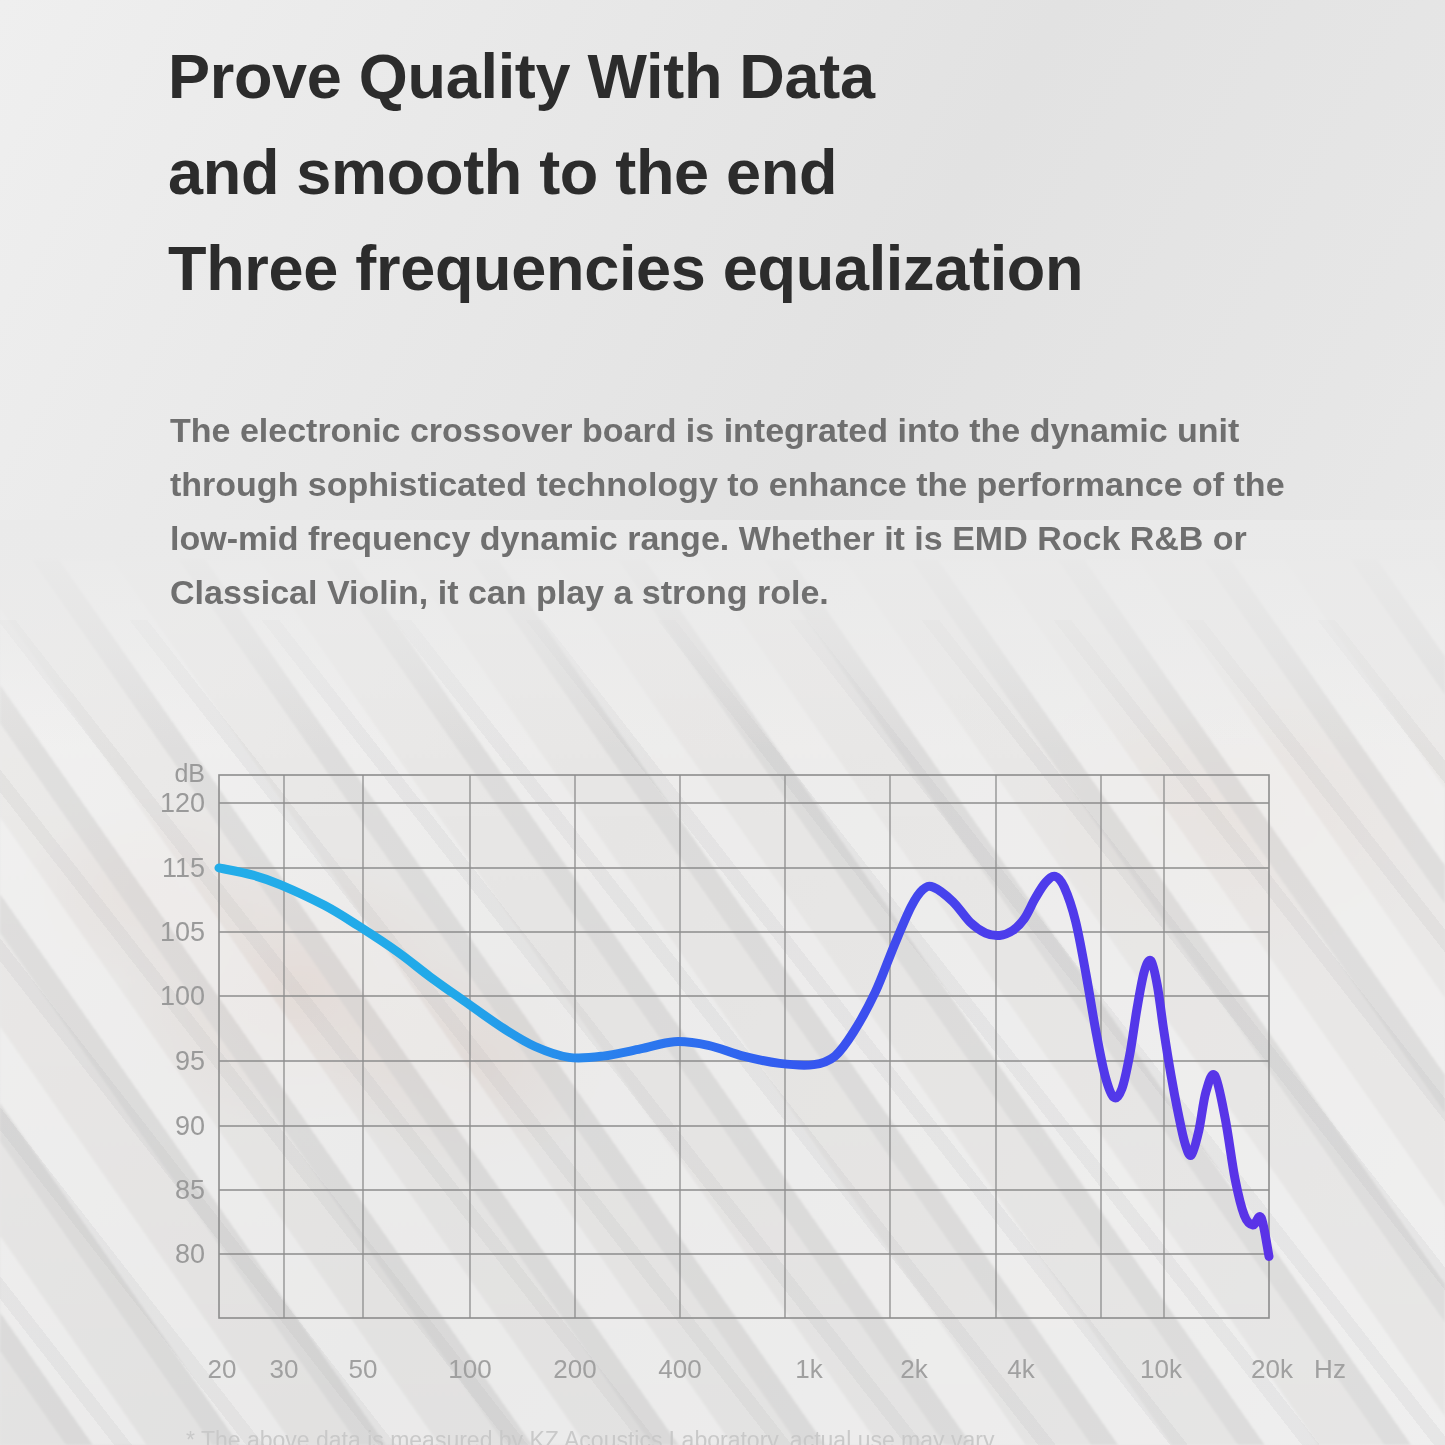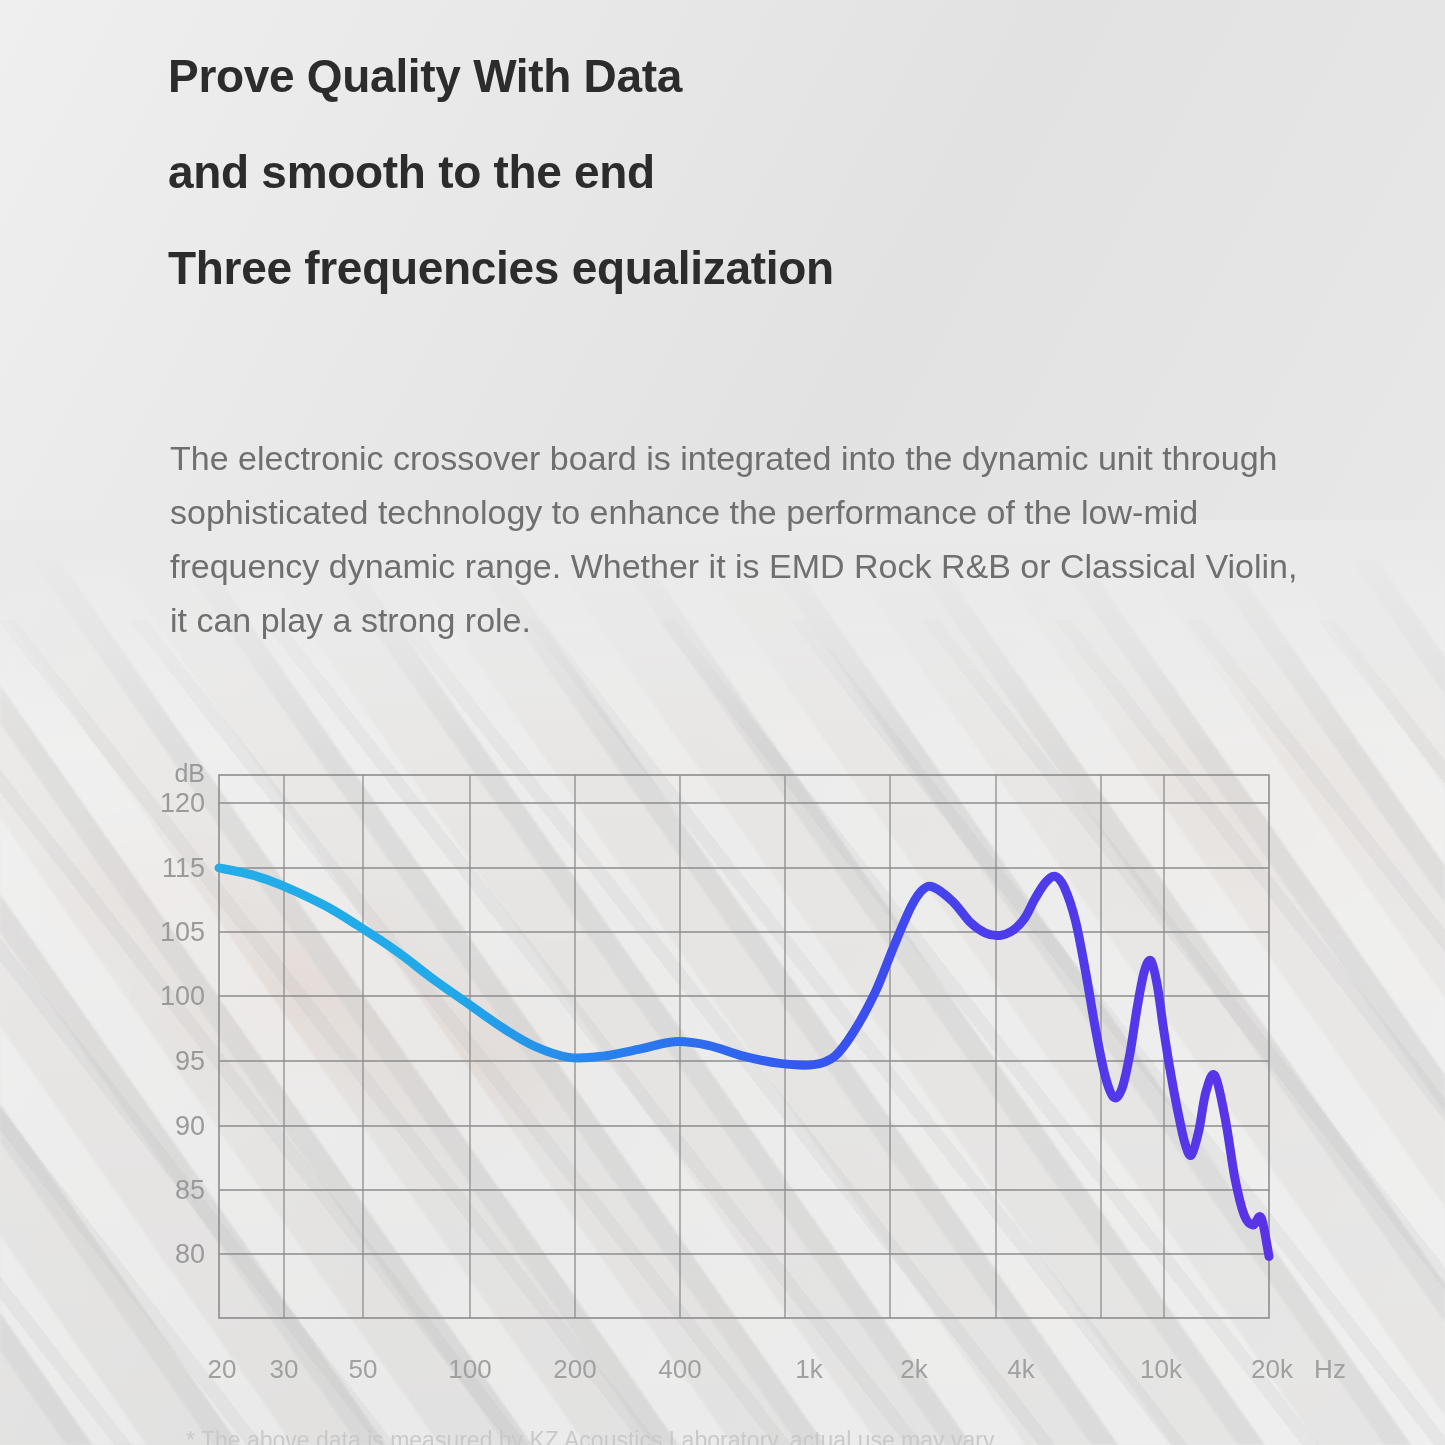--- a/index.html
+++ b/index.html
@@ -43,27 +43,27 @@
   }
   #bg-fade-top{
     position:absolute;left:0;top:520px;width:1445px;height:230px;
     background:linear-gradient(180deg,#eaeaea 0%,rgba(234,234,234,.55) 55%,rgba(234,234,234,0) 100%);
   }
 
   
   .content{position:absolute;left:0;top:0;width:1445px;}
   #headline{
     position:absolute;left:168px;top:28px;width:1240px;
-    font-size:46px;line-height:96px;font-weight:bold;color:#2c2c2c;
+    font-size:63px;line-height:96px;font-weight:bold;color:#2c2c2c;
     letter-spacing:-0.3px;
   }
   #headline div{white-space:nowrap;}
   #paragraph{
-    position:absolute;left:170px;top:397px;width:1130px;
-    font-size:34px;line-height:54px;color:#6f6f6f;font-weight:400;
+    position:absolute;left:170px;top:369px;width:1130px;
+    font-size:34px;line-height:54px;color:#6f6f6f;font-weight:700;
   }
 
   
   #chart{position:absolute;left:12px;top:0px;width:1445px;height:1049px;}
   #chart svg{display:block;}
   .ylab{font-size:27px;fill:#9a9a9a;font-family:"Liberation Sans",sans-serif;text-anchor:end;}
   .ylab-unit{font-size:25px;fill:#9a9a9a;font-family:"Liberation Sans",sans-serif;text-anchor:end;}
   .xlab{font-size:26px;fill:#a0a0a0;font-family:"Liberation Sans",sans-serif;text-anchor:middle;}
 
   #footnote{

